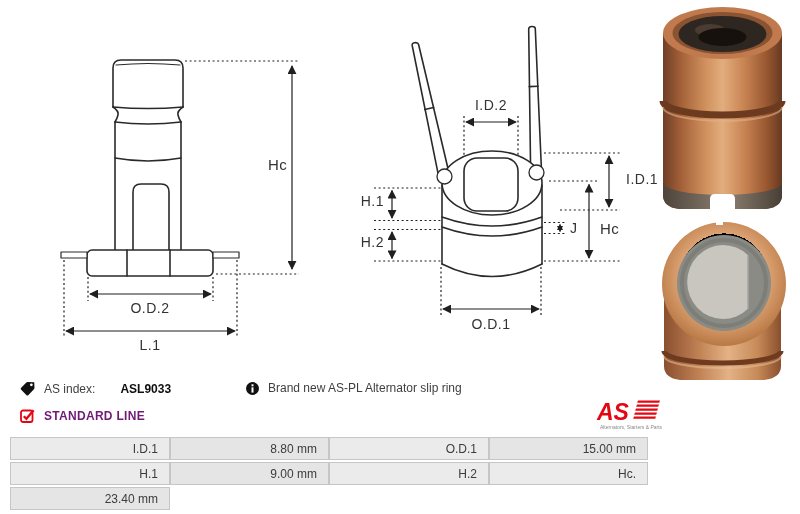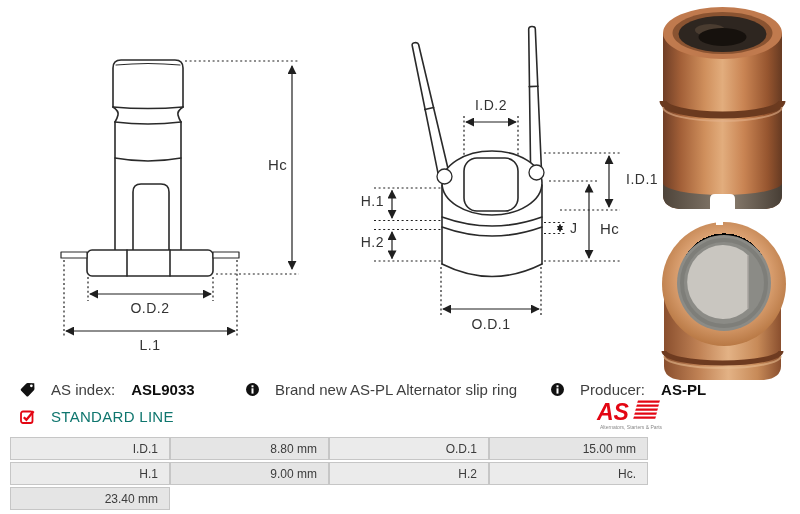--- a/index.html
+++ b/index.html
@@ -10,24 +10,24 @@
 
   
   .part{fill:#fff;stroke:#2a2a2a;stroke-width:1.6;stroke-linejoin:round;stroke-linecap:round;}
   .pline{fill:none;stroke:#2a2a2a;stroke-width:1.6;stroke-linecap:round;}
   .thin{fill:none;stroke:#2a2a2a;stroke-width:1.1;stroke-linecap:round;}
   .dim{fill:none;stroke:#1f1f1f;stroke-width:1.2;}
   .dot{fill:none;stroke:#1f1f1f;stroke-width:1.2;stroke-dasharray:2 2.6;}
   .dim-label{font-family:"Liberation Sans",sans-serif;font-size:14px;fill:#333;letter-spacing:.5px;}
 
   
-  .info-item{position:absolute;display:flex;align-items:center;gap:16px;font-size:15px;
+  .info-item{position:absolute;display:flex;align-items:center;gap:9px;font-size:12px;
              color:#3f3f3f;white-space:nowrap;}
-  .info-item b{color:#0e0e0e;margin-left:0;}
-  .std-line{color:#0f766e;font-weight:normal;letter-spacing:.3px;}
+  .info-item b{color:#0e0e0e;margin-left:16px;}
+  .std-line{color:#701a75;font-weight:bold;letter-spacing:.3px;}
 
   
   .spec-table{position:absolute;left:10px;top:437px;width:638px;
               display:grid;grid-template-columns:160px 159px 160px 159px;
               grid-auto-rows:23px;row-gap:2px;font-size:12px;color:#3c3c3c;}
   .spec-table .cell{border:1px solid #c6c6c6;line-height:23px;text-align:right;
                     padding-right:11px;overflow:hidden;}
   .cell-label{background:#ebebeb;}
   .cell-value{background:#e5e5e5;}
 </style>
@@ -223,29 +223,20 @@
   <div class="info-item" style="left:246px;top:381px">
     <svg width="13" height="13" viewBox="0 0 13 13">
       <circle cx="6.5" cy="6.5" r="6.5" fill="#111"></circle>
       <rect x="5.5" y="2.3" width="2" height="2" fill="#fff"></rect>
       <rect x="5.5" y="5.3" width="2" height="5.3" fill="#fff"></rect>
     </svg>
     <span>Brand new AS-PL Alternator slip ring</span>
   </div>
 
 
-  <div class="info-item" style="left:551px;top:381px">
-    <svg width="13" height="13" viewBox="0 0 13 13">
-      <circle cx="6.5" cy="6.5" r="6.5" fill="#111"></circle>
-      <rect x="5.5" y="2.3" width="2" height="2" fill="#fff"></rect>
-      <rect x="5.5" y="5.3" width="2" height="5.3" fill="#fff"></rect>
-    </svg>
-    <span>Producer:</span>
-      <b>AS-PL</b>
-  </div>
 
   <svg class="abs" style="left:594px;top:398px" width="76" height="34" viewBox="0 0 76 34">
     <text x="3" y="22" font-family="Liberation Sans, sans-serif" font-size="23" font-weight="bold" font-style="italic" fill="#e30613">AS</text>
     <g fill="#e30613">
       <rect x="44" y="2.5" width="22" height="2.2" transform="skewX(-20)" transform-origin="44 2.5"></rect>
       <rect x="43" y="6.5" width="22" height="2.2" transform="skewX(-20)" transform-origin="43 6.5"></rect>
       <rect x="42" y="10.5" width="22" height="2.2" transform="skewX(-20)" transform-origin="42 10.5"></rect>
       <rect x="41" y="14.5" width="22" height="2.2" transform="skewX(-20)" transform-origin="41 14.5"></rect>
       <rect x="40" y="18.5" width="22" height="2.2" transform="skewX(-20)" transform-origin="40 18.5"></rect>
     </g>

